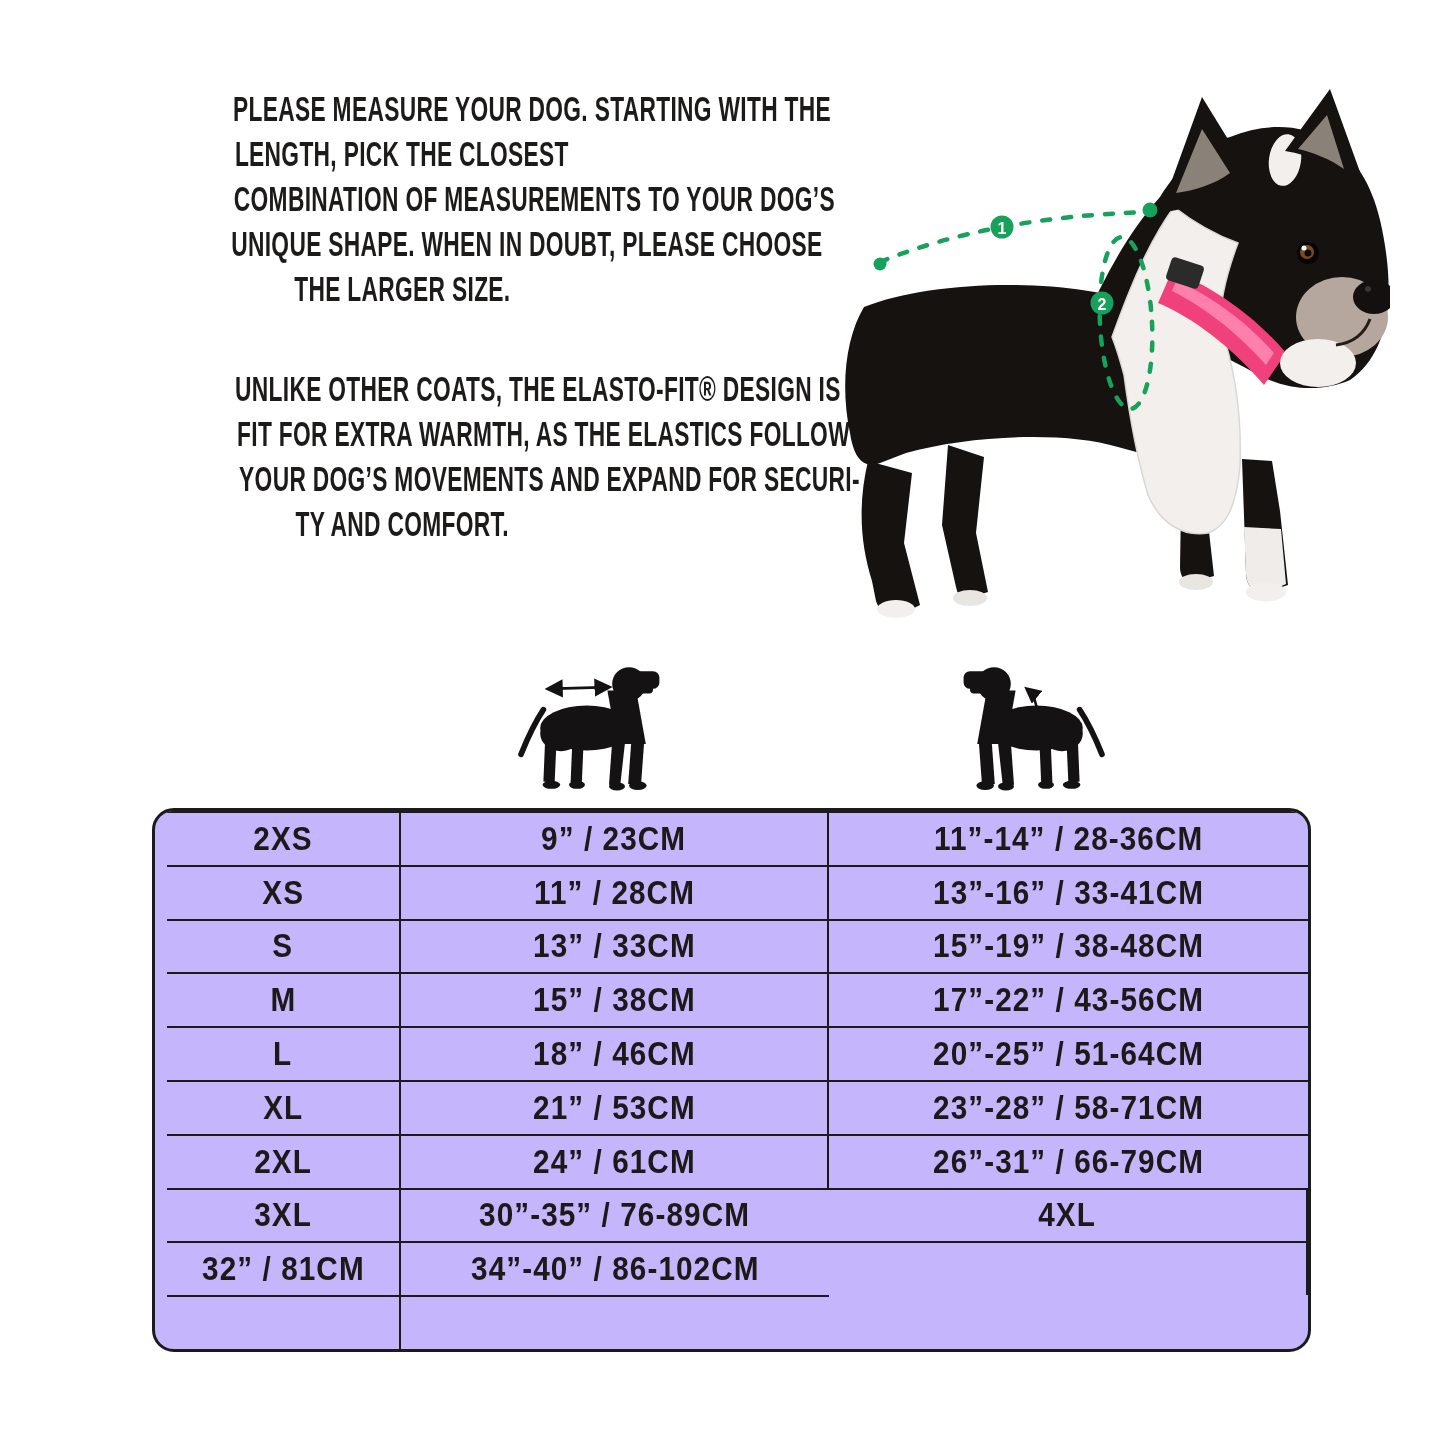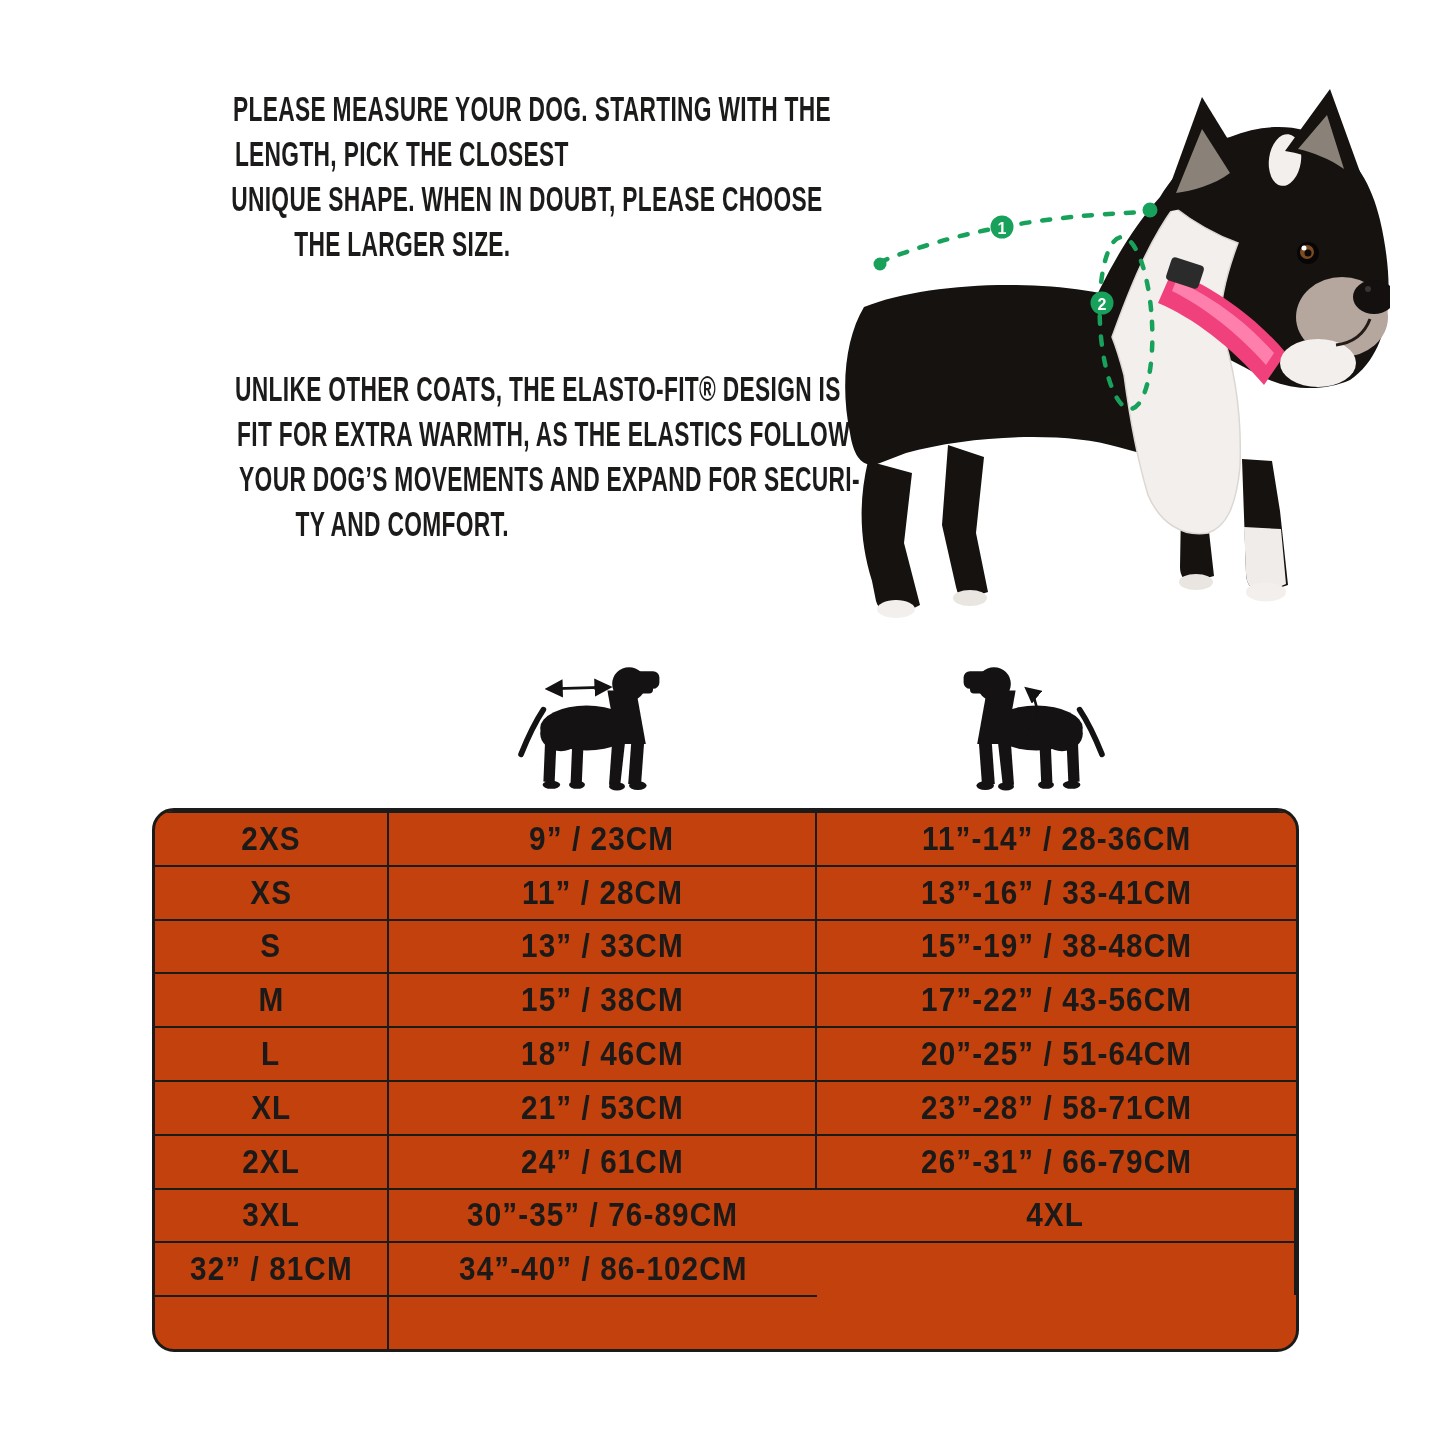--- a/index.html
+++ b/index.html
@@ -16,38 +16,39 @@
   
   .photo{position:absolute;left:830px;top:75px;width:560px;height:545px;}
   
   .legend-icon{position:absolute;width:160px;height:136px;}
   #legend-length{left:505px;top:660px;}
   #legend-girth{left:958px;top:660px;}
   
   .size-table{
     position:absolute;left:152px;top:808px;width:1141px;height:538px;
     border:3px solid #1b1b19;border-radius:22px;overflow:hidden;
-    display:grid;grid-template-columns:234px 428px 1fr;grid-auto-rows:1fr;background:#c2410c;
+    display:grid;grid-template-columns:234px 428px 1fr;grid-auto-rows:1fr;background:#c4b5fd;padding-left:12px;
   }
   .cell{
     display:flex;align-items:center;justify-content:center;
     font-weight:bold;font-size:33px;letter-spacing:1.2px;color:#1c1a19;
     border-top:2px solid #1b1b19;
   }
   .cell.c0,.cell.c1{border-right:2px solid #1b1b19;}
   .cell .cond{display:inline-block;transform:scaleX(.9);transform-origin:50% 50%;white-space:nowrap;}
 </style>
 </head>
 <body>
 
 <div class="page">
 
   <div class="intro" id="intro1">
     <div class="line"><span class="cond">PLEASE MEASURE YOUR DOG. STARTING WITH THE</span></div>
     <div class="line"><span class="cond">LENGTH, PICK THE CLOSEST</span></div>
+    <div class="line"><span class="cond">COMBINATION OF MEASUREMENTS TO YOUR DOG’S</span></div>
     <div class="line"><span class="cond">UNIQUE SHAPE. WHEN IN DOUBT, PLEASE CHOOSE</span></div>
     <div class="line"><span class="cond">THE LARGER SIZE.</span></div>
   </div>
 
   <div class="intro" id="intro2">
     <div class="line"><span class="cond">UNLIKE OTHER COATS, THE ELASTO-FIT® DESIGN IS</span></div>
     <div class="line"><span class="cond">FIT FOR EXTRA WARMTH, AS THE ELASTICS FOLLOW</span></div>
     <div class="line"><span class="cond">YOUR DOG’S MOVEMENTS AND EXPAND FOR SECURI-</span></div>
     <div class="line"><span class="cond">TY AND COMFORT.</span></div>
   </div>

